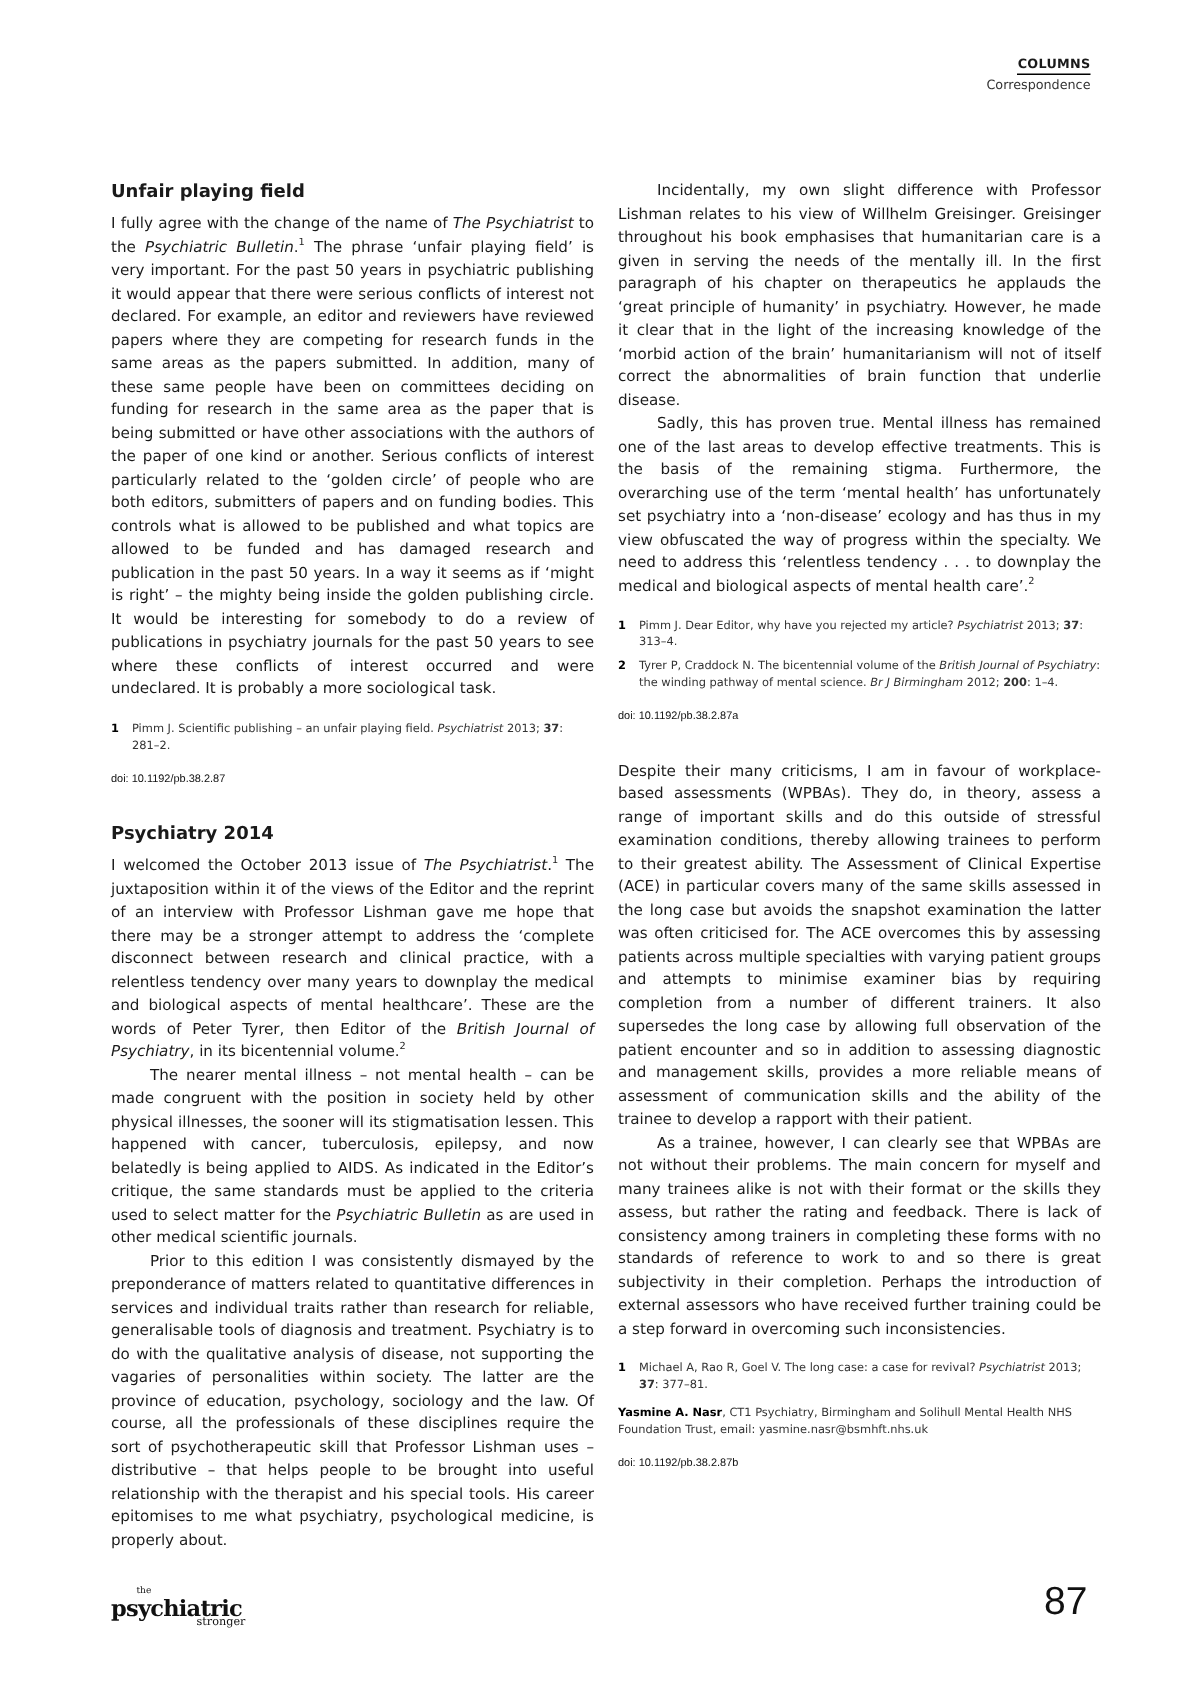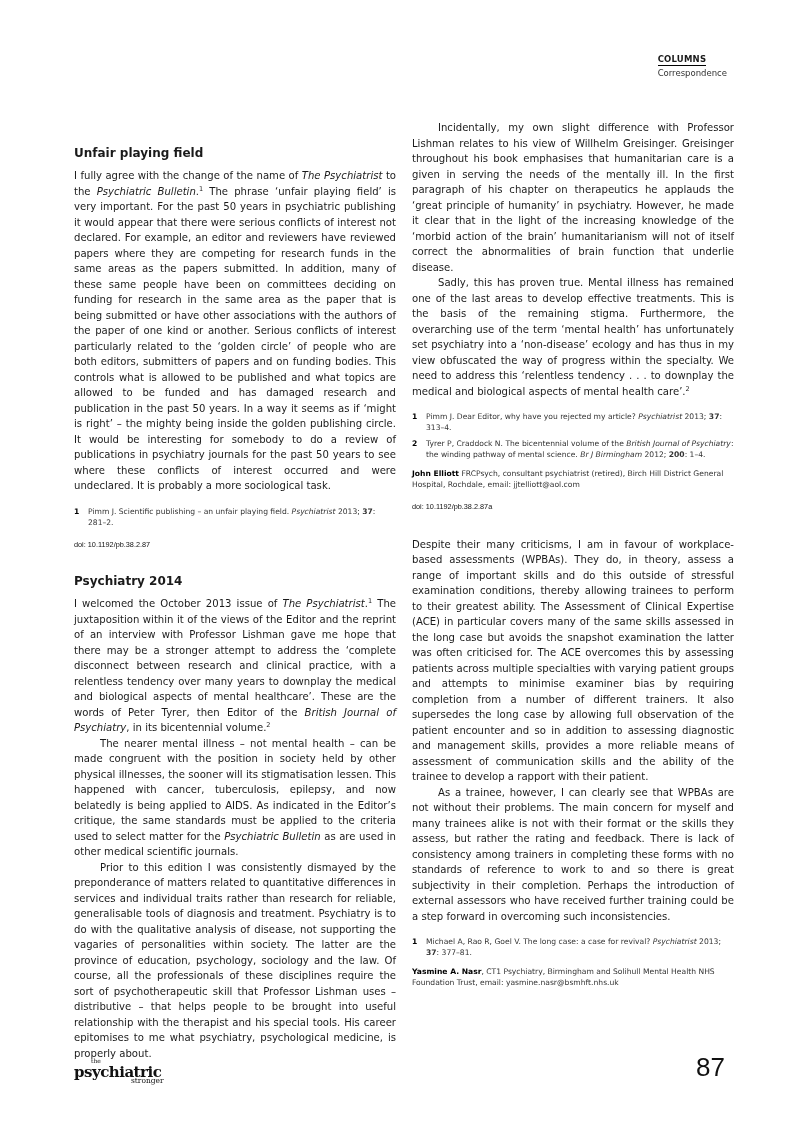--- a/index.html
+++ b/index.html
@@ -1,22 +1,22 @@
 <!DOCTYPE html>
 <html><head>
 <meta charset="utf-8">
 <style>
   html, body { margin:0; padding:0; background:#fff; }
   body { width:800px; height:1133px; position:relative; overflow:hidden; color:#1a1a1a;
          font-family:"DejaVu Sans", sans-serif; }
-  .header { position:absolute; right:73px; top:47px; }
+  .header { position:absolute; right:73px; top:30px; text-align:right; }
   .header .section { font-size:8.5px; font-weight:bold; letter-spacing:0.2px; border-bottom:1px solid #000; display:inline-block; padding-bottom:1px; }
   .header .sub { font-size:8.5px; color:#333; margin-top:2px; }
   .col { position:absolute; top:120px; width:322px; font-size:10.1px; line-height:15.5px; }
-  .col.left { left:74px;margin-top:26px; }
+  .col.left { left:74px; }
   .col.right { left:412px; }
   h2 { font-size:12px; font-weight:bold; margin:0 0 7px 0; line-height:15px; }
   p { margin:0; text-align:justify; }
   p.indent { text-indent:26px; }
   sup { font-size:6.5px; line-height:0; }
   .refs { margin-top:12px; font-size:7.6px; line-height:11px; color:#333; }
   .ref { display:flex; margin-bottom:5px; }
   .ref .num { font-weight:bold; width:14px; flex:none; color:#000; }
   .author { font-size:7.6px; line-height:11px; color:#333; margin-top:8px; }
   .author b { color:#000; }
@@ -66,36 +66,36 @@
     <div class="refs">
       <div class="ref">
         <span class="num">1</span>
         <span><span>Pimm J. Dear Editor, why have you rejected my article? </span><i>Psychiatrist</i><span> 2013; </span><b>37</b><span>: 313–4.</span></span>
       </div>
       <div class="ref">
         <span class="num">2</span>
         <span><span>Tyrer P, Craddock N. The bicentennial volume of the </span><i>British Journal of Psychiatry</i><span>: the winding pathway of mental science. </span><i>Br J Birmingham</i><span> 2012; </span><b>200</b><span>: 1–4.</span></span>
       </div>
     </div>
-    <div class="author"><b>John Elliott</b><span> FRCPsych, consultant psychiatrist (retired), Birch Hill District General Hospital, Rochdale, email: jjtelliott@aol.com</span></div>
     <div class="doi">doi: 10.1192/pb.38.2.87a</div>
   </article>
 
   <div class="spacer"></div>
 
   <article>
     <p>Despite their many criticisms, I am in favour of workplace-based assessments (WPBAs). They do, in theory, assess a range of important skills and do this outside of stressful examination conditions, thereby allowing trainees to perform to their greatest ability. The Assessment of Clinical Expertise (ACE) in particular covers many of the same skills assessed in the long case but avoids the snapshot examination the latter was often criticised for. The ACE overcomes this by assessing patients across multiple specialties with varying patient groups and attempts to minimise examiner bias by requiring completion from a number of different trainers. It also supersedes the long case by allowing full observation of the patient encounter and so in addition to assessing diagnostic and management skills, provides a more reliable means of assessment of communication skills and the ability of the trainee to develop a rapport with their patient.</p>
     <p class="indent">As a trainee, however, I can clearly see that WPBAs are not without their problems. The main concern for myself and many trainees alike is not with their format or the skills they assess, but rather the rating and feedback. There is lack of consistency among trainers in completing these forms with no standards of reference to work to and so there is great subjectivity in their completion. Perhaps the introduction of external assessors who have received further training could be a step forward in overcoming such inconsistencies.</p>
     <div class="refs">
       <div class="ref">
         <span class="num">1</span>
         <span><span>Michael A, Rao R, Goel V. The long case: a case for revival? </span><i>Psychiatrist</i><span> 2013; </span><b>37</b><span>: 377–81.</span></span>
       </div>
     </div>
     <div class="author"><b>Yasmine A. Nasr</b><span>, CT1 Psychiatry, Birmingham and Solihull Mental Health NHS Foundation Trust, email: yasmine.nasr@bsmhft.nhs.uk</span></div>
+    <div class="doi">doi: 10.1192/pb.38.2.87b</div>
   </article>
 </div>
 
 <div class="footer-logo">
   <span class="the">the</span>
   <span class="main">psychiatric</span>
   <span class="bulletin">stronger</span>
 </div>
 <div class="page-num">87</div>
 

